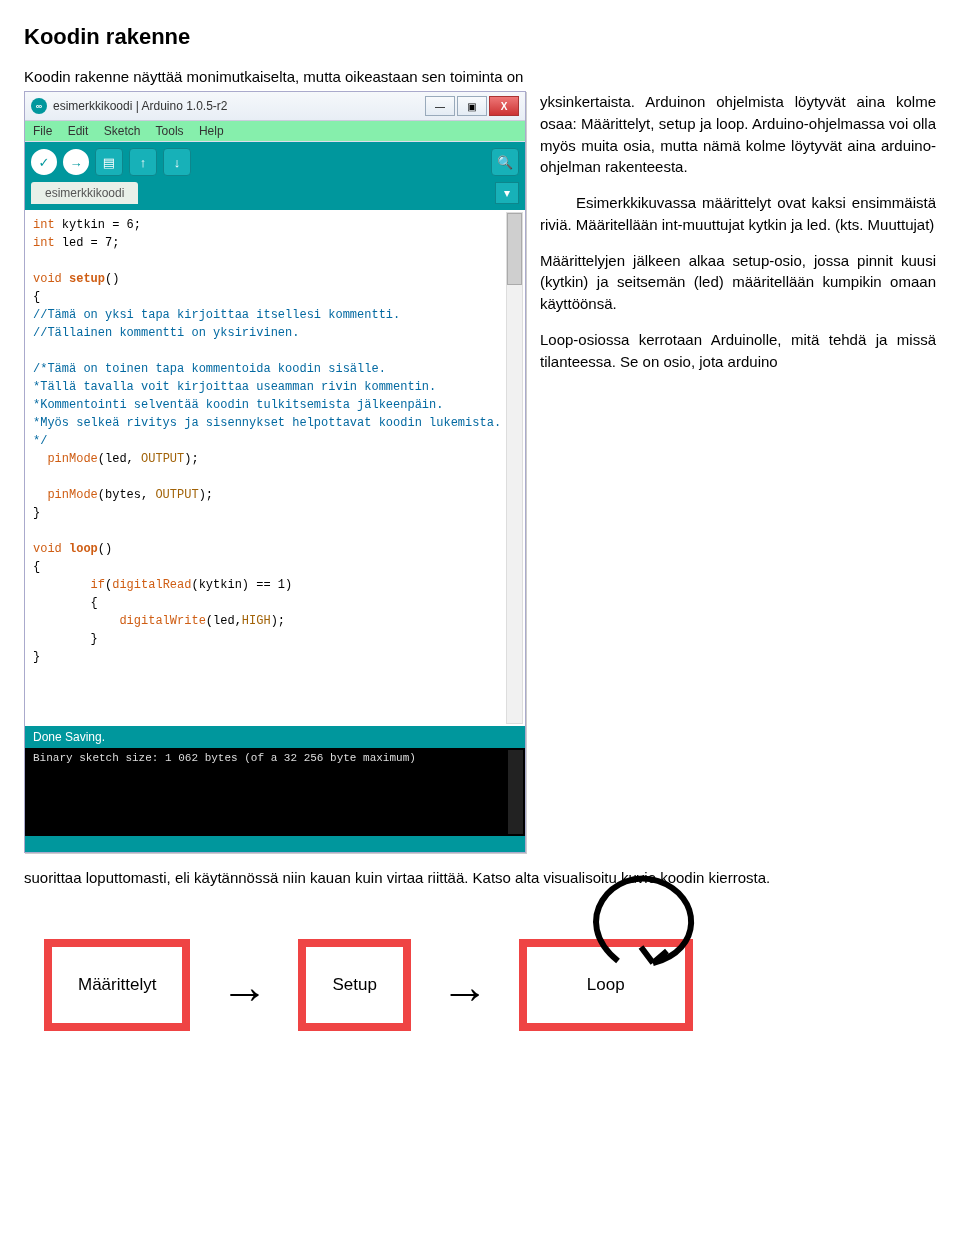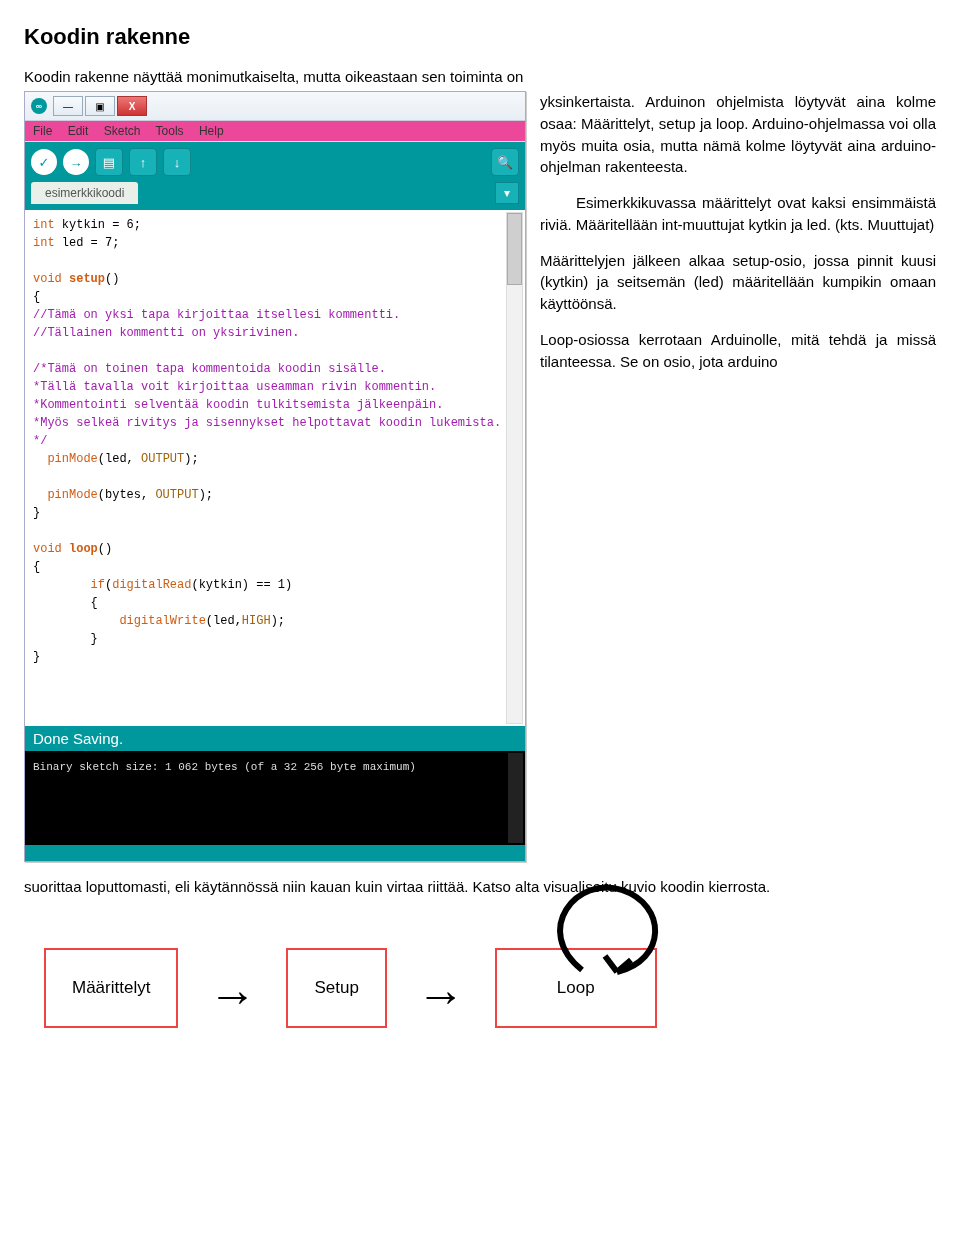--- a/index.html
+++ b/index.html
@@ -38,52 +38,52 @@
     background: linear-gradient(#f6f8fb,#e8eef5);
     display:flex; align-items:center; gap:6px; padding: 4px 6px; border-bottom:1px solid #ccd;
   }
   .titlebar .ard-icon {
     width:16px;height:16px;border-radius:50%;background:#00979d;display:flex;align-items:center;justify-content:center;color:#fff;font-size:9px;font-weight:bold;
   }
   .titlebar .title { flex:1; color:#333;}
   .winbtns { display:flex; gap:2px;}
   .winbtn { width:28px;height:18px;border:1px solid #9ab;background:linear-gradient(#f8fafc,#e4ecf4); display:flex;align-items:center;justify-content:center;font-size:10px;}
   .winbtn.close{background:linear-gradient(#e77,#c33);color:#fff;border-color:#a33;font-weight:bold;}
-  .menubar { background:#ec4899; padding:3px 8px; color:#333; border-bottom:1px solid #dde;}
+  .menubar { background:#86efac; padding:3px 8px; color:#333; border-bottom:1px solid #dde;}
   .menubar span{margin-right:12px;}
   .toolbar {
     background:#00979d;display:flex;align-items:center;gap:6px;padding:6px;
   }
   .tbtn {
     width:26px;height:26px;border-radius:4px;background:#17b1b8;border:1px solid #0d868c;display:flex;align-items:center;justify-content:center;color:#fff;font-size:13px;
   }
   .tbtn.round{border-radius:50%;background:#fff;color:#00979d;border:3px solid #fff;box-sizing:border-box;}
   .toolbar .spacer{flex:1;}
   .tabbar{background:#00979d;padding:0 6px 6px 6px;display:flex;align-items:center;}
   .tab{background:#e9f0e9;padding:4px 14px;border-radius:3px 3px 0 0;font-size:12px;color:#555;}
   .tab-arrow{margin-left:auto;width:22px;height:20px;background:#17b1b8;display:flex;align-items:center;justify-content:center;color:#fff;border:1px solid #0d868c;}
   .editor {
     background:#fff;font-family:"Courier New",monospace;font-size:12px;line-height:1.5;
     padding:6px 8px; white-space:pre; overflow:hidden; position:relative;
   }
   .editor .scroll{position:absolute;right:2px;top:2px;bottom:2px;width:15px;background:#f1f1f1;border:1px solid #ddd;}
   .editor .thumb{position:absolute;right:3px;top:3px;width:13px;height:70px;background:#cfcfcf;border:1px solid #aaa;}
   .c-blue{color:#a16207;}
   .c-orange{color:#cf5d13;font-weight:bold;}
-  .c-grey{color:#a21caf;}
+  .c-grey{color:#0369a1;}
   .c-ored{color:#cf5d13;}
-  .status{background:#00979d;color:#fff;padding:4px 8px;font-size:15px;}
-  .console{background:#000;color:#ddd;font-family:"Courier New",monospace;font-size:11px;padding:10px 8px 24px 8px;min-height:60px;position:relative;}
+  .status{background:#00979d;color:#fff;padding:4px 8px;font-size:12px;}
+  .console{background:#000;color:#ddd;font-family:"Courier New",monospace;font-size:11px;padding:4px 8px 24px 8px;min-height:60px;position:relative;}
   .console .cscroll{position:absolute;right:2px;top:2px;bottom:2px;width:15px;background:#222;}
   .footer{background:#00979d;height:16px;}
 
   
   .diagram { margin-top:50px; display:flex; align-items:center; gap:30px; padding-left:20px; position:relative;}
   .dbox {
-    border:2px solid #ef4444; padding:28px 26px; font-family: Verdana, sans-serif; font-size:17px; background:#fff;
+    border:8px solid #ef4444; padding:28px 26px; font-family: Verdana, sans-serif; font-size:17px; background:#fff;
   }
   .arrow {
     font-size:48px; line-height:1; font-weight:bold; transform:translateY(2px);
   }
   .loopwrap{position:relative;}
   .loopback{
     position:absolute; top:-78px; right:-20px; width:150px; height:110px;
   }
   .loopback svg{width:100%;height:100%;}
 </style>
@@ -93,20 +93,21 @@
 <h2>Koodin rakenne</h2>
 
 <p class="intro-top">Koodin rakenne näyttää monimutkaiselta, mutta oikeastaan sen toiminta on</p>
 
 <div class="intro-row">
 
   <div class="ide-col">
     <div class="ide">
       <div class="titlebar">
         <div class="ard-icon">∞</div>
+        <div class="title">esimerkkikoodi | Arduino 1.0.5-r2</div>
         <div class="winbtns">
           <div class="winbtn">—</div>
           <div class="winbtn">▣</div>
           <div class="winbtn close">X</div>
         </div>
       </div>
       <div class="menubar">
         <span>File</span>
         <span>Edit</span>
         <span>Sketch</span>

